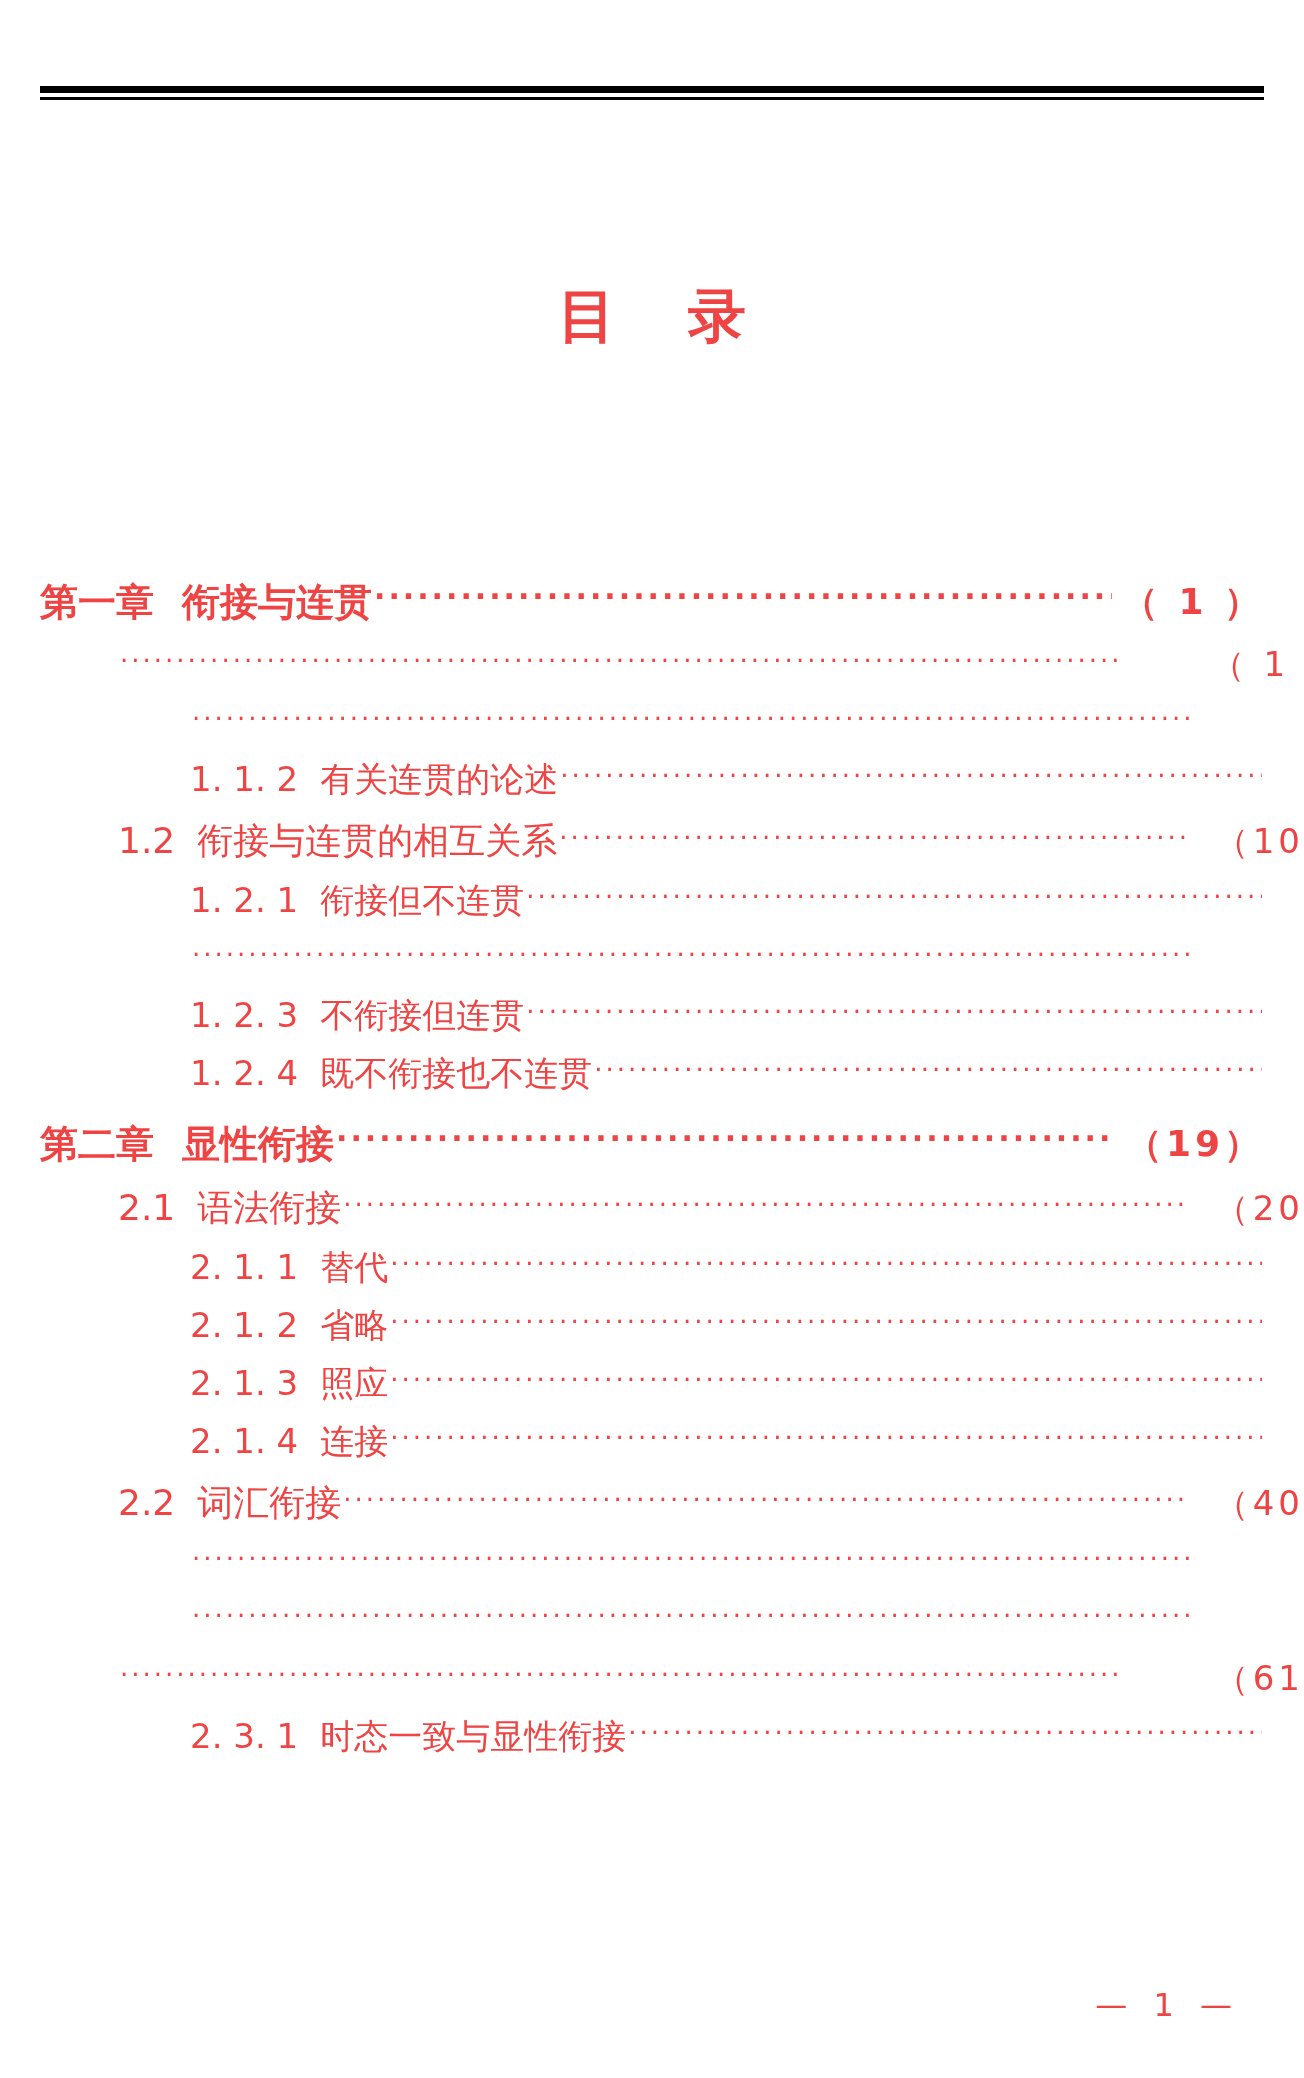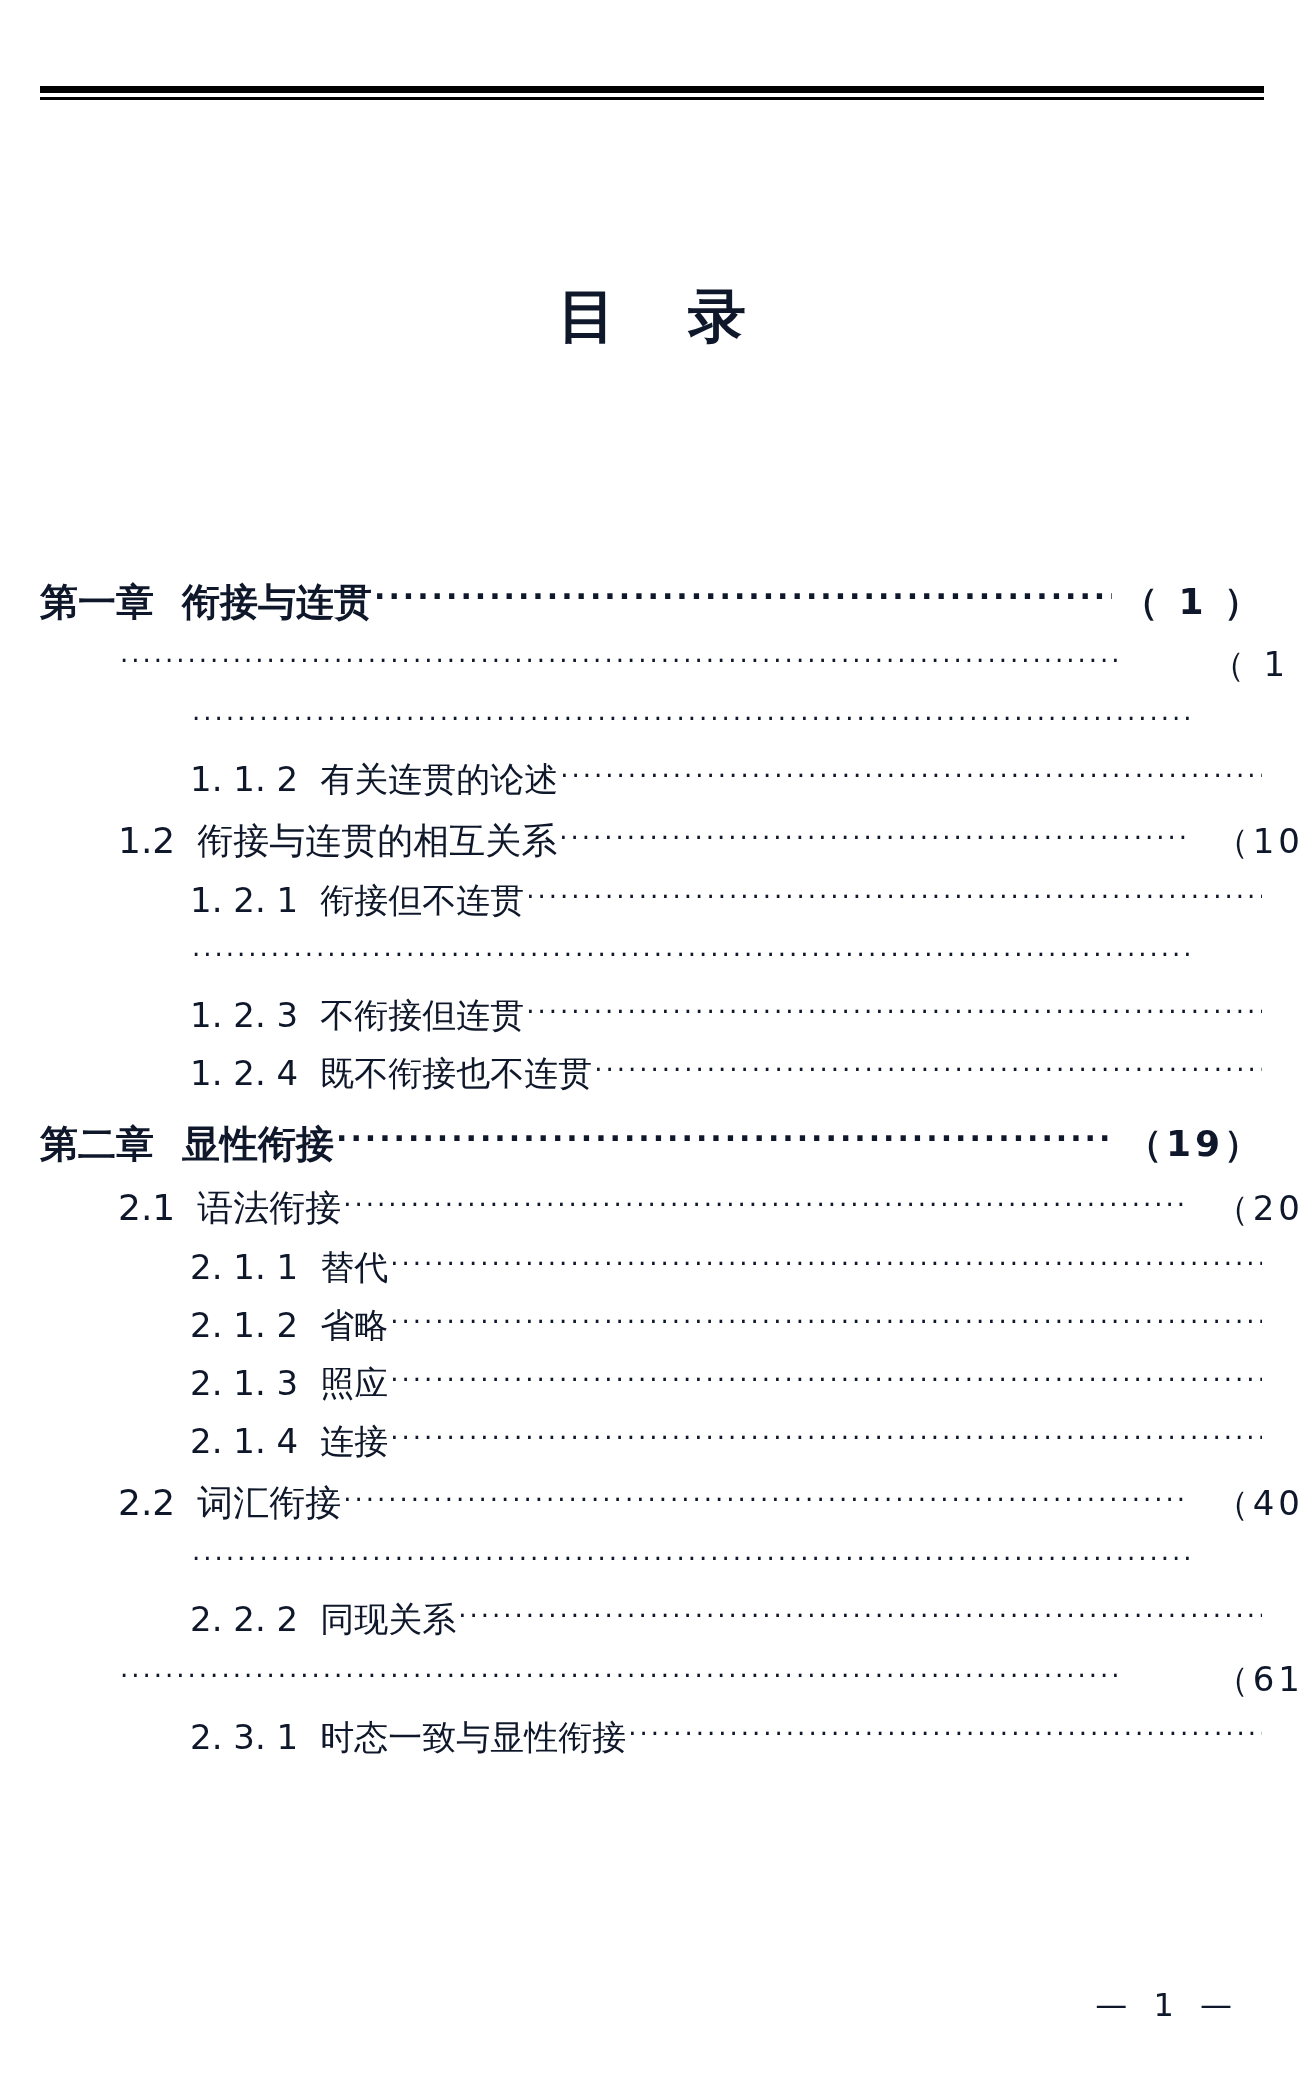--- a/index.html
+++ b/index.html
@@ -7,21 +7,21 @@
     padding: 0;
     background: #ffffff;
   }
   .page {
     position: relative;
     width: 1304px;
     height: 2078px;
     margin: 0 auto;
     background: #ffffff;
     font-family: "DejaVu Sans", "Liberation Sans", sans-serif;
-    color: #0f172a;
+    color: #ef4444;
     overflow: hidden;
   }
 
   
   .top-rule {
     position: absolute;
     left: 40px;
     right: 40px;
     top: 86px;
   }
@@ -243,21 +243,20 @@
       <div class="toc-row lvl-section">
         <span class="label"><span class="num">2.2</span><span class="sep"></span><span class="txt">词汇衔接</span></span>
         <span class="dots">·························································································</span>
         <span class="page-num">（40）</span>
       </div>
       <div class="toc-row lvl-sub">
         <span class="dots">·························································································</span>
         <span class="page-num">（42）</span>
       </div>
       <div class="toc-row lvl-sub">
-        <span class="label"><span class="num">2. 2. 2</span><span class="sep"></span><span class="txt">同现关系</span></span>
         <span class="dots">·························································································</span>
         <span class="page-num">（55）</span>
       </div>
       <div class="toc-row lvl-section">
         <span class="dots">·························································································</span>
         <span class="page-num">（61）</span>
       </div>
       <div class="toc-row lvl-sub">
         <span class="label"><span class="num">2. 3. 1</span><span class="sep"></span><span class="txt">时态一致与显性衔接</span></span>
         <span class="dots">·························································································</span>

